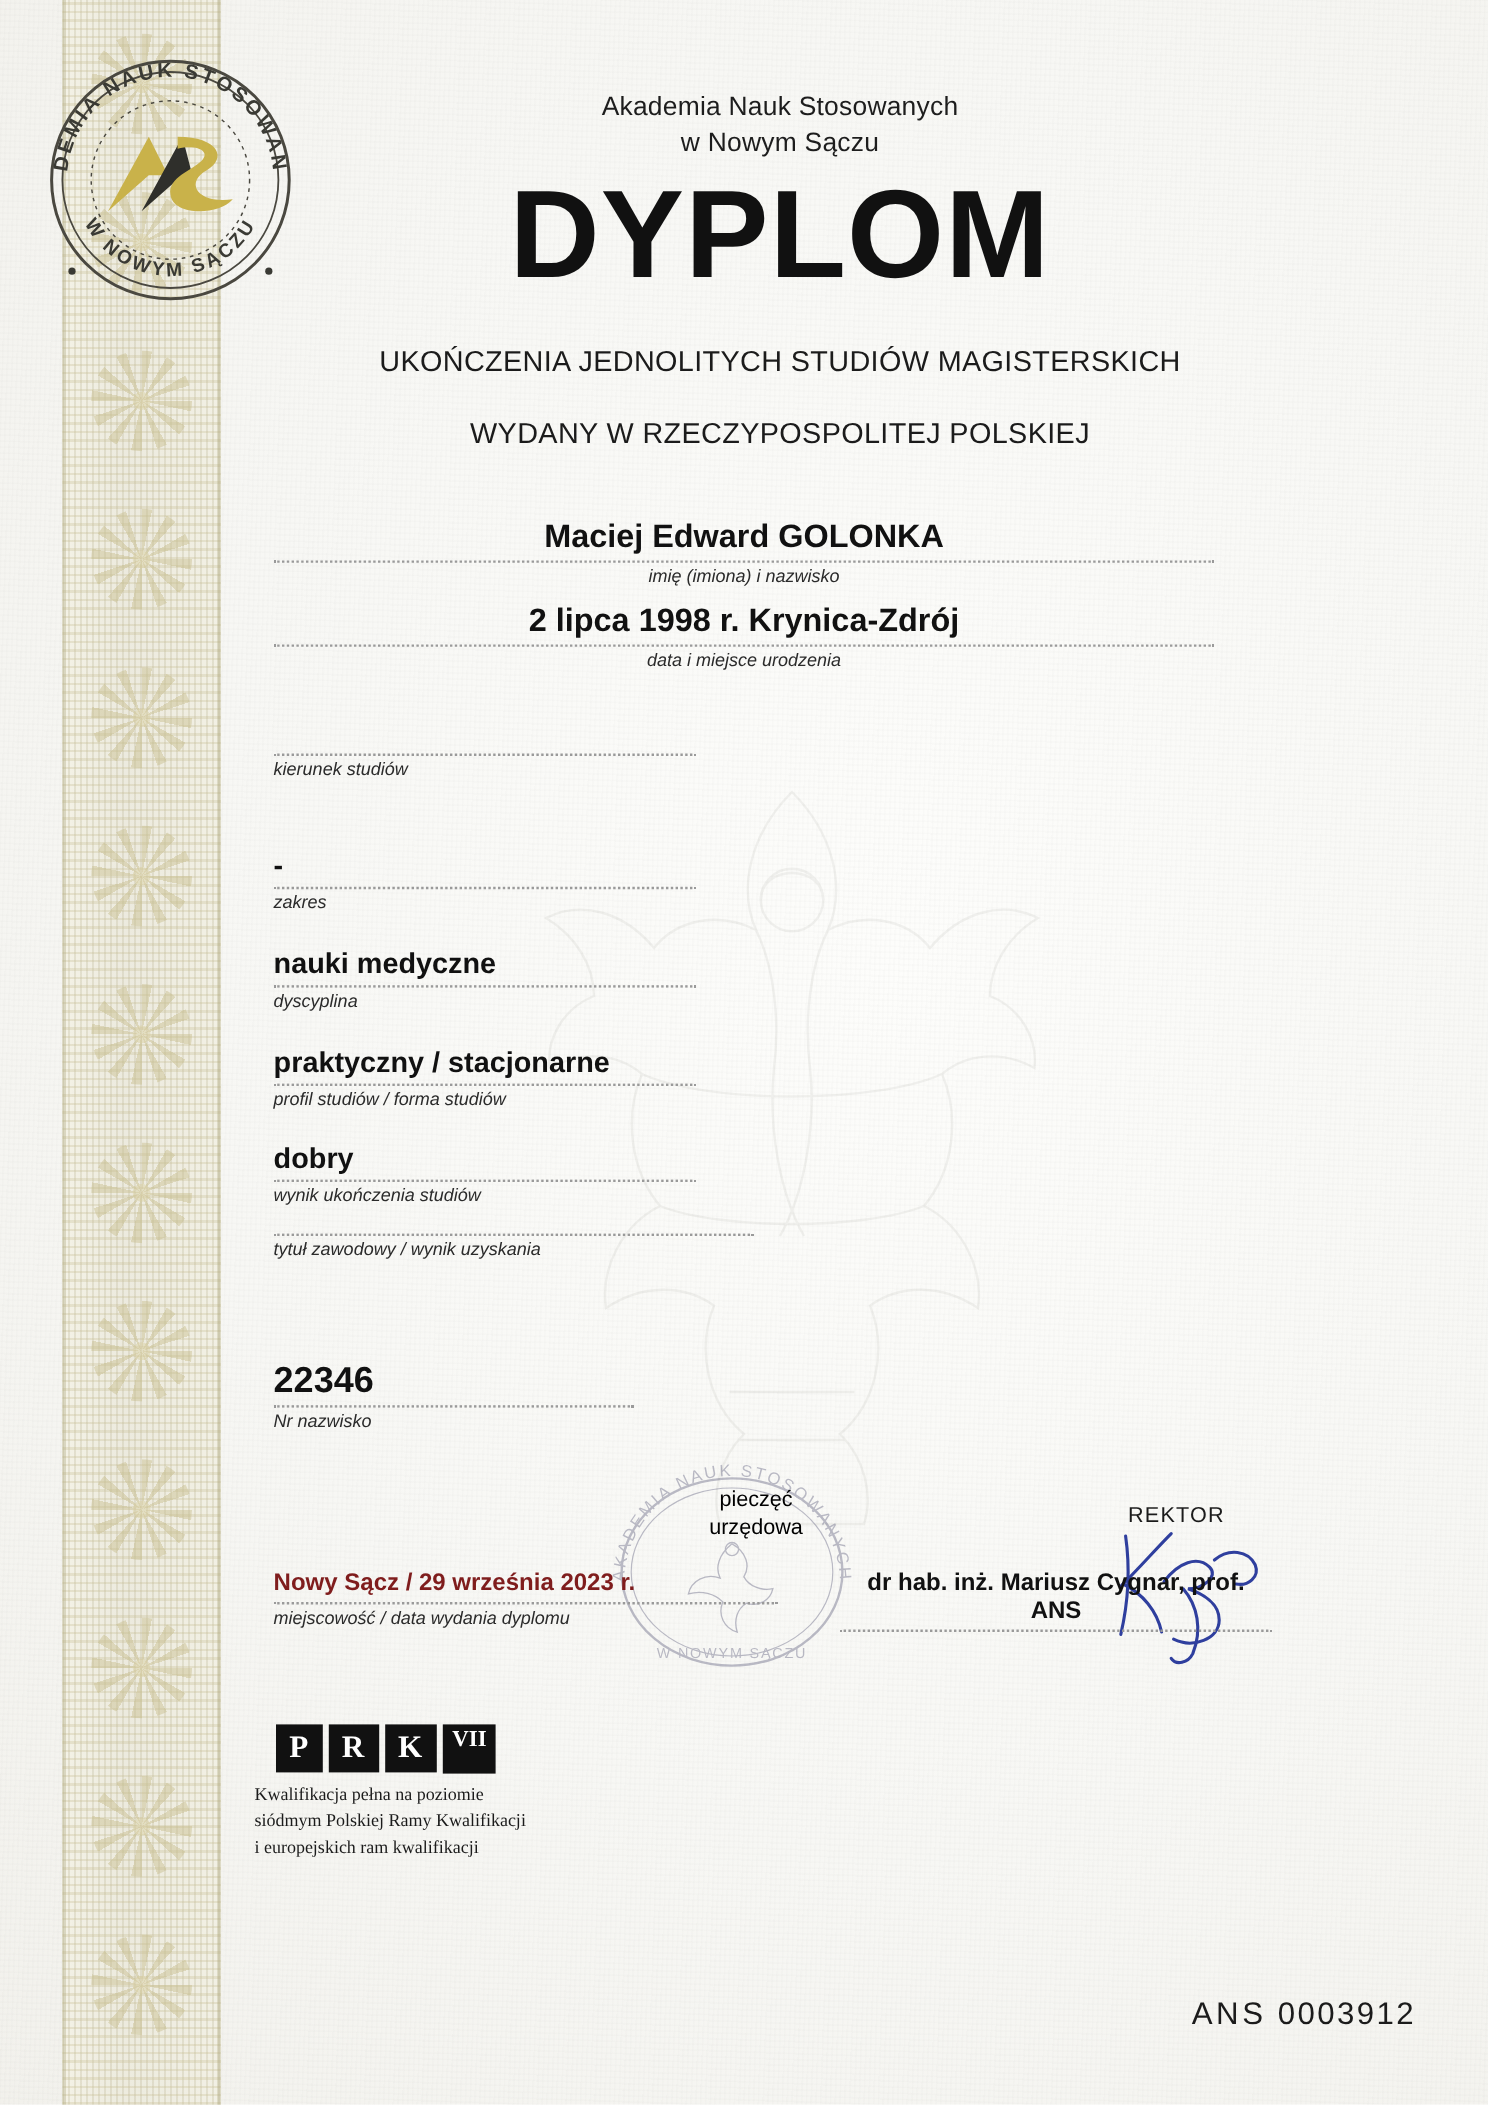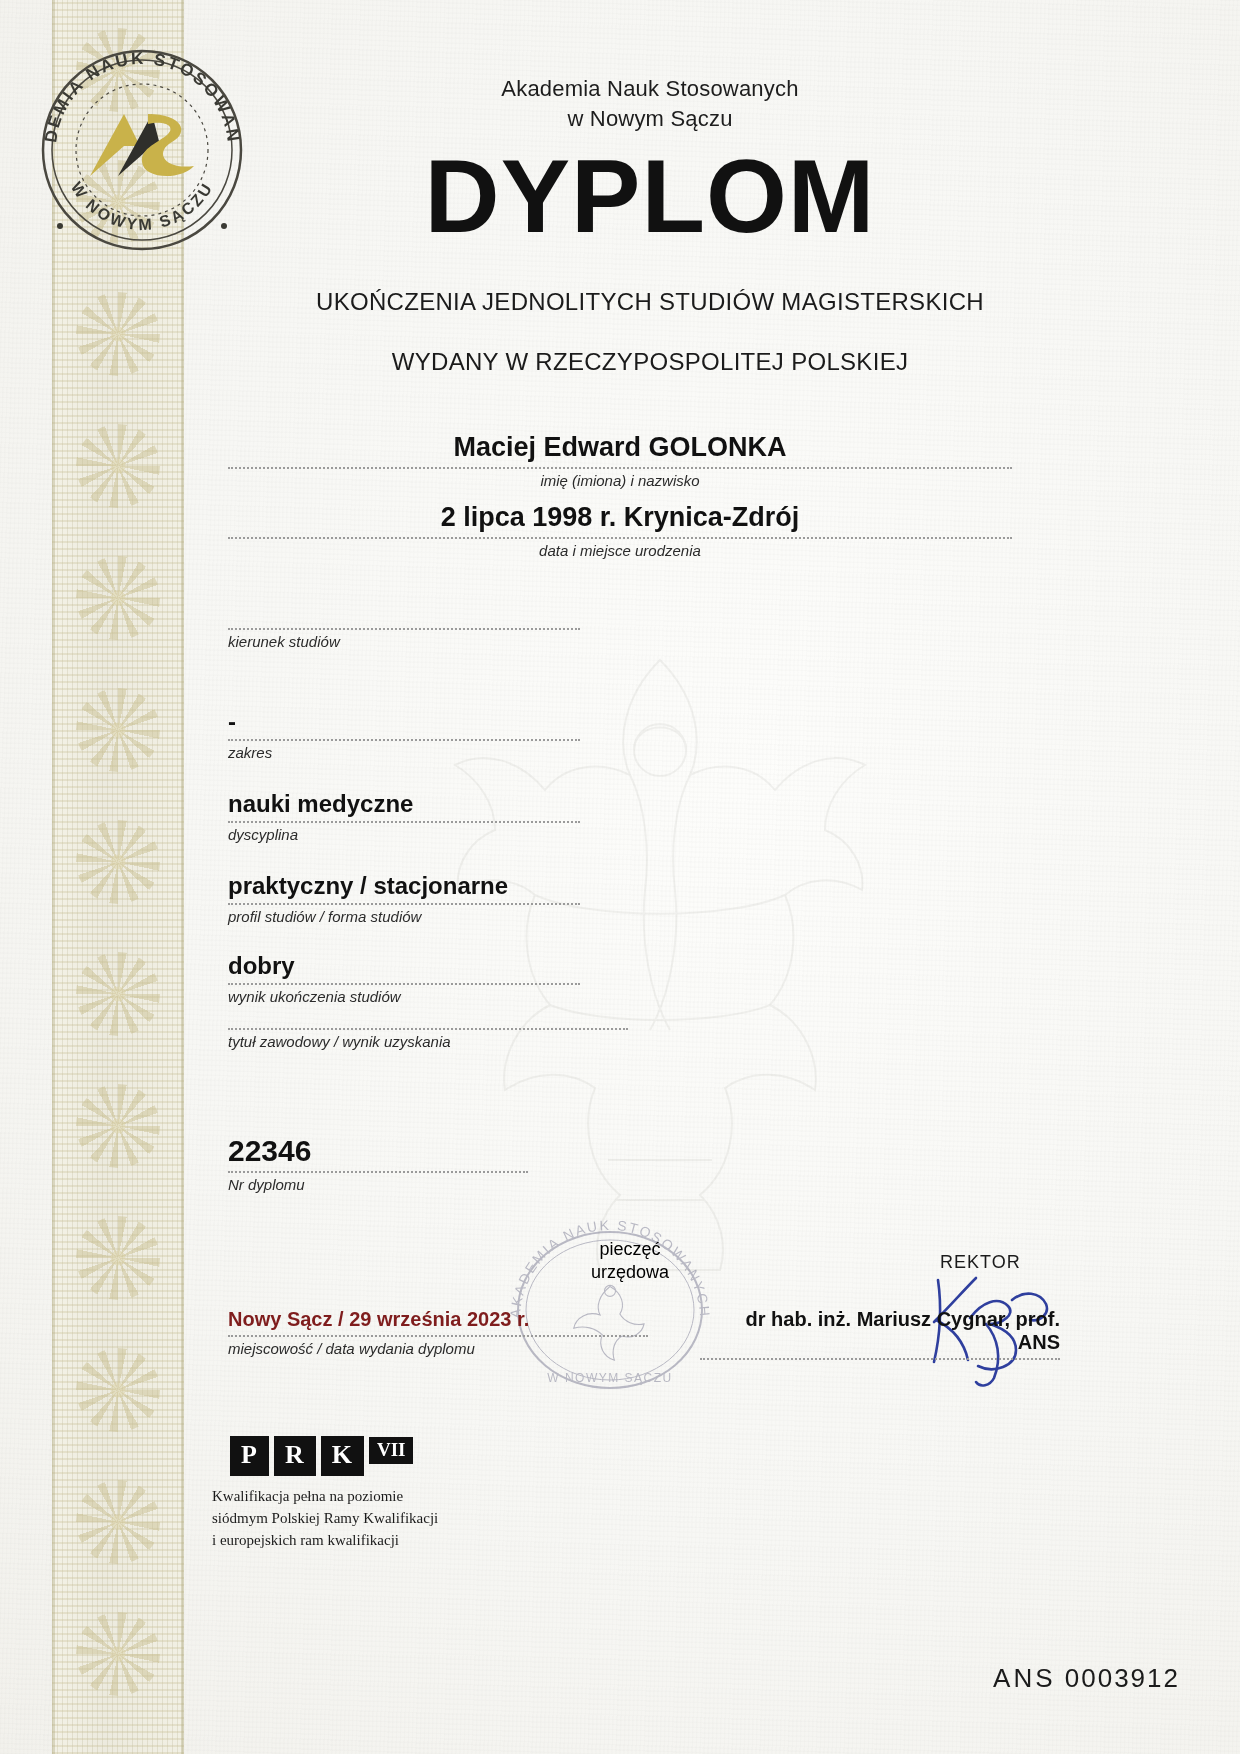--- a/index.html
+++ b/index.html
@@ -171,42 +171,42 @@
   }
 
   #place-field {
     position: absolute; left: 228px; top: 1308px; width: 420px;
   }
   #place-field .val { font-size: 20px; font-weight: 700; color: #7f1d1d; padding-bottom: 4px; }
   #place-field .rule { border-bottom: 2px dotted #9a9a9a; height: 1px; margin-bottom: 3px; }
   #place-field .cap { font-size: 15px; font-style: italic; color: #2b2b2b; }
 
   #rektor-field {
-    position: absolute; left: 700px; top: 1308px; width: 360px; text-align: right;
+    position: absolute; left: 700px; top: 1308px; width: 360px; text-align: center;
   }
   #rektor-field .val { font-size: 20px; font-weight: 700; color: #111; padding-bottom: 4px; }
   #rektor-field .rule { border-bottom: 2px dotted #9a9a9a; height: 1px; }
 
   
   #prk {
     position: absolute; left: 230px; top: 1436px;
     display: flex; align-items: center; gap: 5px;
   }
   #prk .blk {
     background: #111; color: #fff;
     font-family: "Liberation Serif", serif;
     font-weight: 700; font-size: 26px;
     padding: 4px 11px 6px 11px;
     letter-spacing: 1px;
   }
   #prk .lvl {
     background: #111; color: #fff;
     font-family: "Liberation Serif", serif;
     font-weight: 700; font-size: 19px;
-    padding: 2px 8px 3px 8px;
+    padding: 2px 8px 17px 8px;
     align-self: flex-start;
     margin-top: 1px;
   }
   #prk-text {
     position: absolute; left: 212px; top: 1486px; width: 420px;
     font-family: "Liberation Serif", serif;
     font-size: 15px; line-height: 1.45; color: #1b1b1b;
   }
 
   
@@ -325,21 +325,21 @@
 </div>
 
 <div class="lfield wide" id="f-tytul">
   <div class="rule"></div>
   <div class="cap">tytuł zawodowy / wynik uzyskania</div>
 </div>
 
 <div class="lfield" id="f-nr" style="width:300px">
   <div class="val">22346</div>
   <div class="rule"></div>
-  <div class="cap">Nr dyplomu</div>
+  <div class="cap">Nr nazwisko</div>
 </div>
 
 <svg id="seal" viewBox="0 0 220 200" aria-hidden="true">
   <defs>
     <path id="stampArc" d="M20,110 A90,90 0 0 1 200,110"></path>
   </defs>
   <ellipse cx="110" cy="100" rx="92" ry="78" fill="none" stroke="#2b2b55" stroke-width="2"></ellipse>
   <ellipse cx="110" cy="100" rx="84" ry="70" fill="none" stroke="#2b2b55" stroke-width="1"></ellipse>
   <text font-family="Liberation Sans, sans-serif" font-size="14" fill="#2b2b55" letter-spacing="2">
     <textPath href="#stampArc" startOffset="50%" text-anchor="middle">AKADEMIA NAUK STOSOWANYCH</textPath>

